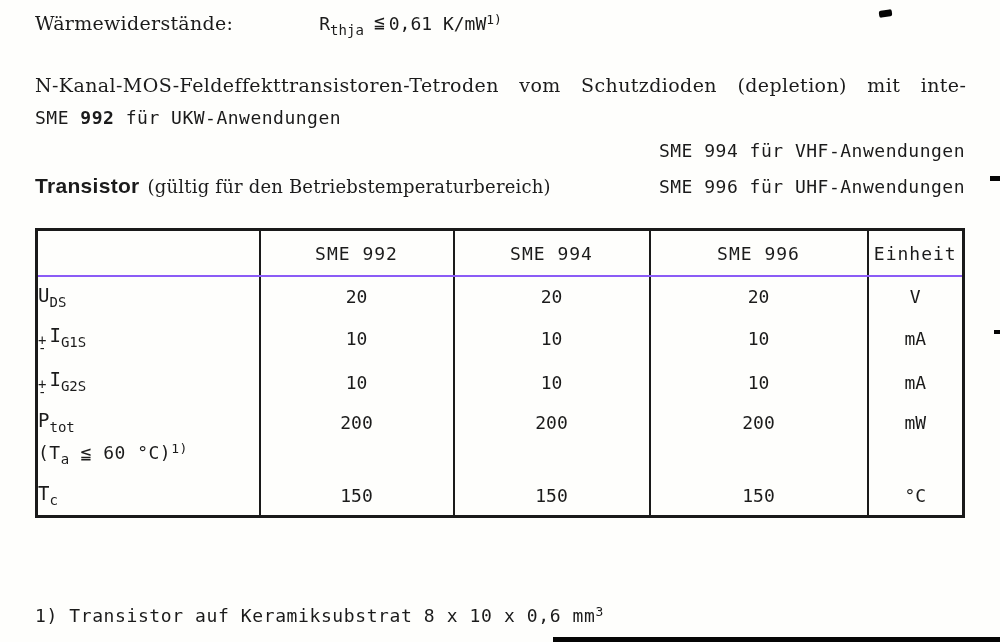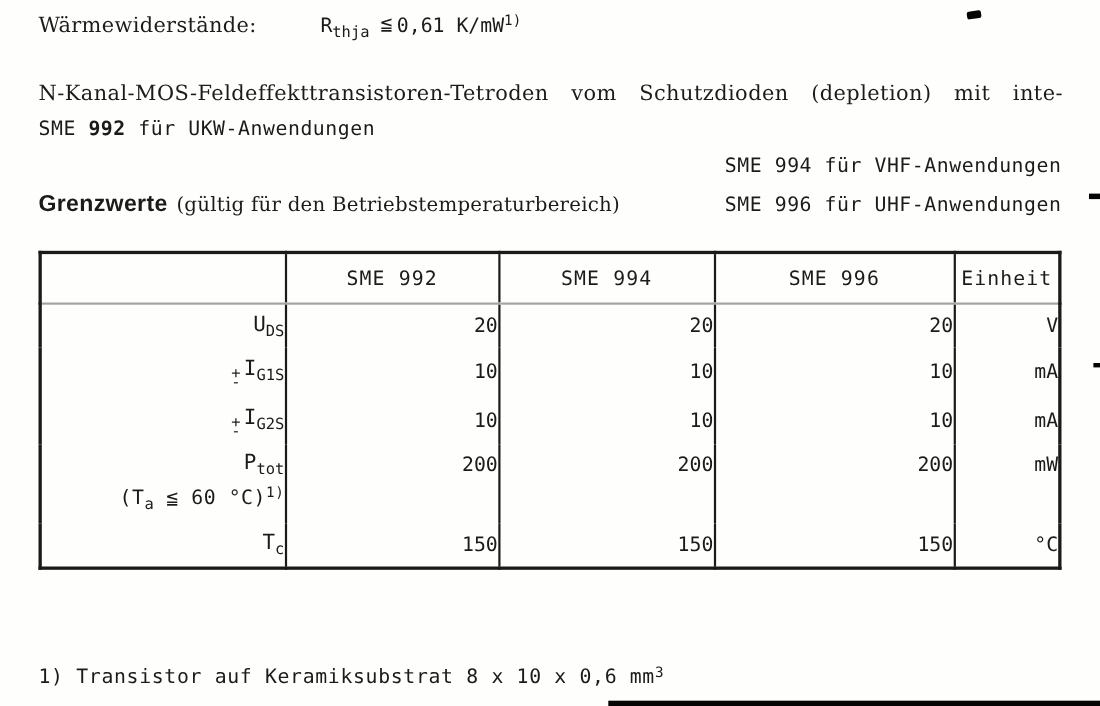--- a/index.html
+++ b/index.html
@@ -6,21 +6,21 @@
   body {
     width:1000px; height:642px; position:relative; overflow:hidden;
     background:#fefefc; color:#1b1b1b;
     font-family:"DejaVu Sans Mono", monospace;
   }
   .serif { font-family:"DejaVu Serif", serif; }
 
   
   .topline {
     position:absolute; left:35px; top:12px; width:930px;
-    display:flex; align-items:baseline; font-size:18px;
+    display:flex; align-items:baseline; font-size:18px;gap:28px;
   }
   .topline .lbl { font-size:19px; letter-spacing:0.3px; }
   .topline .formula { margin-left:58px; white-space:nowrap; }
   .subsc { font-size:0.78em; vertical-align:-0.35em; letter-spacing:0; }
   .supsc { font-size:0.72em; vertical-align:0.45em; }
   .rel   { position:relative; top:-2px; margin:0 4px 0 10px; }
 
   
   .intro { position:absolute; left:35px; top:74px; width:930px; }
   .intro .ln { height:33px; display:flex; align-items:baseline; }
@@ -40,23 +40,23 @@
   .gtitle { font-family:"Liberation Sans", sans-serif; font-weight:bold; font-size:21px; letter-spacing:0.3px; }
   .gsub   { font-family:"DejaVu Serif", serif; font-size:18px; margin-left:8px; letter-spacing:0.2px; }
 
   
   table.limits {
     position:absolute; left:35px; top:228px;
     border-collapse:collapse; table-layout:fixed;
     border:3px solid #1a1a1a;
     font-size:18px;
   }
-  table.limits th, table.limits td { padding:0; margin:0;text-align:right; }
+  table.limits th, table.limits td { padding:0; margin:0; }
   table.limits td + td, table.limits th + th { border-left:2px solid #1a1a1a; }
-  tr.head th { border-bottom:2px solid #a3a3a3; height:44px;
+  tr.head th { border-bottom:2px solid #8b5cf6; height:44px;
     font-weight:normal; text-align:center; font-size:18px; letter-spacing:1px; }
   td.val, td.unit { text-align:center; vertical-align:middle; }
   td.lbl { text-align:left; padding-left:7px; vertical-align:middle; white-space:nowrap; }
   td.lbl .sym { font-size:19px; }
   tr.ptot td { vertical-align:top; padding-top:8px; }
   tr.ptot td.lbl { padding-top:5px; }
   .note { font-size:18px; margin-top:6px; letter-spacing:0.5px; }
   .pm { display:inline-flex; flex-direction:column; align-items:center;
         font-size:14px; line-height:0.55; vertical-align:-3px; margin-right:3px; }
 
@@ -84,21 +84,21 @@
   </div>
   <div class="ln spread">
     <span class="smeline"><span>SME </span><span class="b">992</span><span> für UKW-Anwendungen</span></span>
   </div>
   <div class="ln rightonly">
     <span class="smeline"><span>SME </span><span>994</span><span> für VHF-Anwendungen</span></span>
   </div>
 </div>
 
 <div class="headrow">
-  <span><span class="gtitle">Grenzwerte</span><span class="gsub">(gültig für den Betriebstemperaturbereich)</span></span>
+  <span><span class="gtitle">Transistor</span><span class="gsub">(gültig für den Betriebstemperaturbereich)</span></span>
   <span class="smeline"><span>SME </span><span>996</span><span> für UHF-Anwendungen</span></span>
 </div>
 
 <table class="limits">
   <colgroup>
     <col style="width:223px">
       <col style="width:194px">
       <col style="width:196px">
       <col style="width:218px">
       <col style="width:96px">

